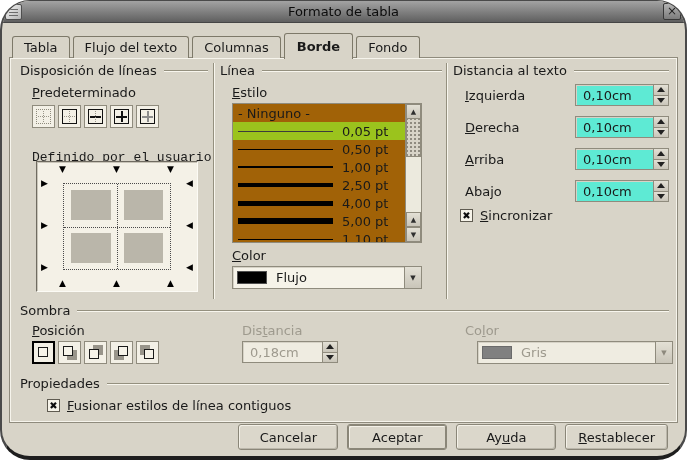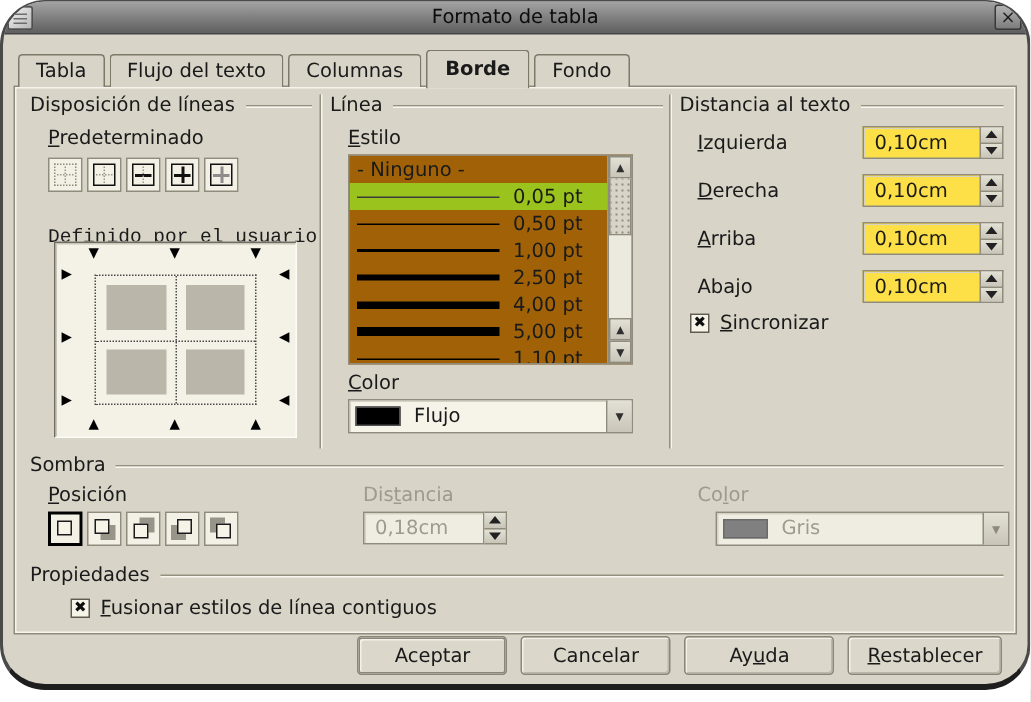--- a/index.html
+++ b/index.html
@@ -78,21 +78,21 @@
   .swatch{width:30px;height:13px;margin-left:4px;border:1px solid #4f4f4f;flex:0 0 30px;}
   .dd-text{margin-left:9px;flex:1;white-space:nowrap;}
   .dd-btn{width:17px;height:100%;background:linear-gradient(#e3e0d5,#c9c5b9);border-left:1px solid #8f8b7d;display:flex;align-items:center;justify-content:center;font-size:7px;color:#2f2f2f;flex:0 0 17px;}
   .dd.ddis{background:#efece1;}
   .dd.ddis .dd-text{color:#9e9a8e;}
   .dd.ddis .dd-btn{color:#8d897d;}
 
   
   .srow{position:absolute;display:flex;align-items:center;height:22px;}
   .srow .flbl{flex:1;}
-  .sf{width:79px;height:22px;border:1px solid #8f8b7d;background:#fde047;display:flex;align-items:center;padding:0 7px;box-shadow:inset 1px 1px 0 #d6d2c6;}
+  .sf{width:79px;height:22px;border:1px solid #8f8b7d;background:#5eead4;display:flex;align-items:center;padding:0 7px;box-shadow:inset 1px 1px 0 #d6d2c6;}
   .sf.fdis{color:#9e9a8e;background:#efece1;}
   .spin{width:15px;height:22px;display:flex;flex-direction:column;border:1px solid #8f8b7d;border-left:none;}
   .sp-b{flex:1;background:linear-gradient(#e3e0d5,#c9c5b9);display:flex;align-items:center;justify-content:center;}
   .sp-b + .sp-b{border-top:1px solid #8f8b7d;}
   .tri-up{width:0;height:0;border-left:4px solid transparent;border-right:4px solid transparent;border-bottom:5px solid #222;}
   .tri-down{width:0;height:0;border-left:4px solid transparent;border-right:4px solid transparent;border-top:5px solid #222;}
 
   
   .cbrow{position:absolute;display:flex;align-items:center;gap:7px;}
   .cb{width:13px;height:13px;border:1px solid #5f5b51;background:#f6f3e9;display:inline-flex;align-items:center;justify-content:center;flex:0 0 13px;}
@@ -380,22 +380,22 @@
     <div class="cbrow" style="left:37px;top:340px;">
       <span class="cb">
           <span class="cbx">✖</span>
         </span>
       <span><span></span><u>F</u><span>usionar estilos de línea contiguos</span></span>
     </div>
 
   </div>
 
   <div class="btnrow">
+    <div class="btn">Cancelar</div>
     <div class="btn default">Aceptar</div>
-    <div class="btn">Cancelar</div>
     <div class="btn">
         <span><span>Ay</span><u>u</u><span>da</span></span>
       </div>
     <div class="btn">
         <span><span></span><u>R</u><span>establecer</span></span>
       </div>
   </div>
 
 </div>
 

